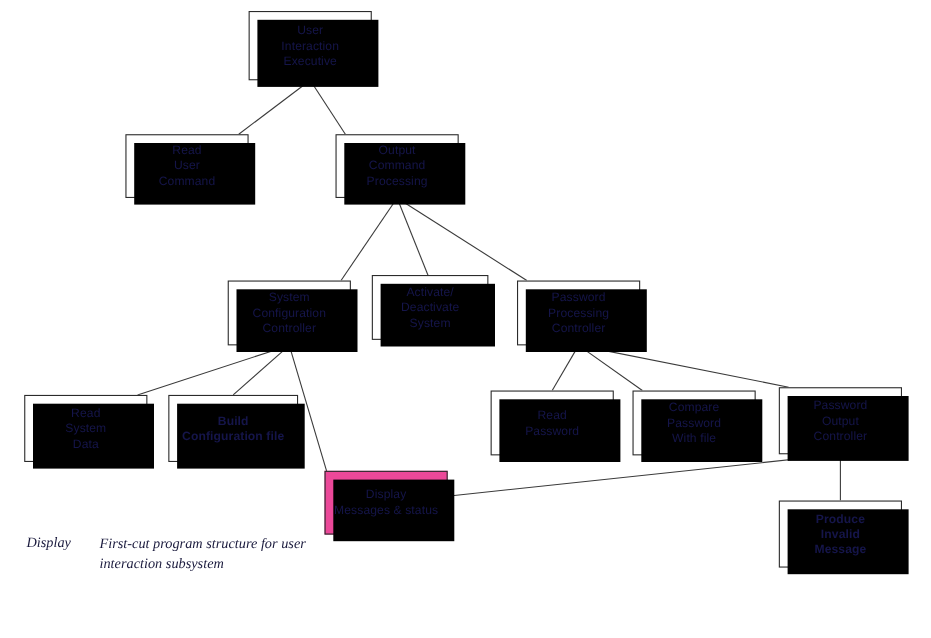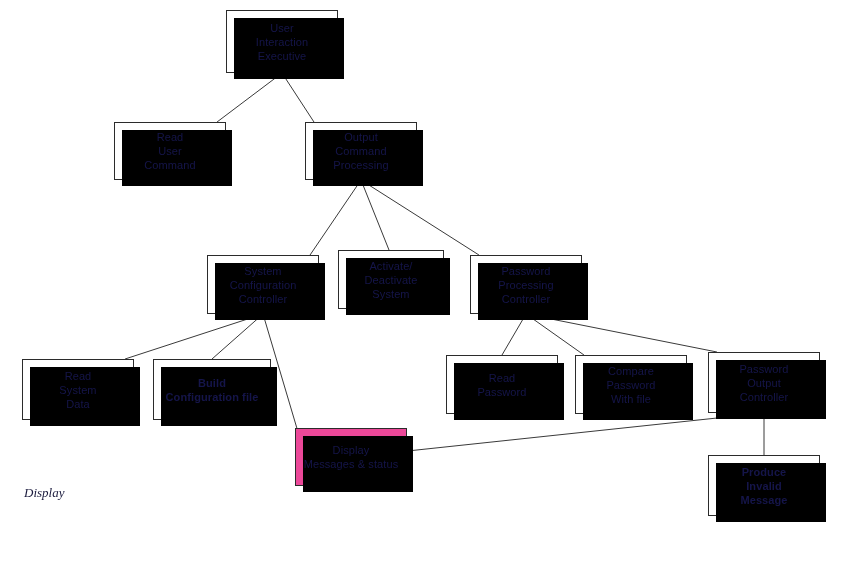--- a/index.html
+++ b/index.html
@@ -170,13 +170,14 @@
       <div class="module-box" style="left: 708px; top: 455px; width: 112px; height: 61px; background: rgb(255, 255, 255); border-color: rgb(43, 43, 43);">
         <span class="module-label" style="color: rgb(21, 21, 74); font-weight: bold;">Produce
 Invalid
 Message</span>
       </div>
     </div>
 </div>
 
 <div id="figure-caption">
   <span class="caption-word">Display</span>
+  <span class="caption-text">First-cut program structure for user interaction subsystem</span>
 </div>
 
 </body></html>

